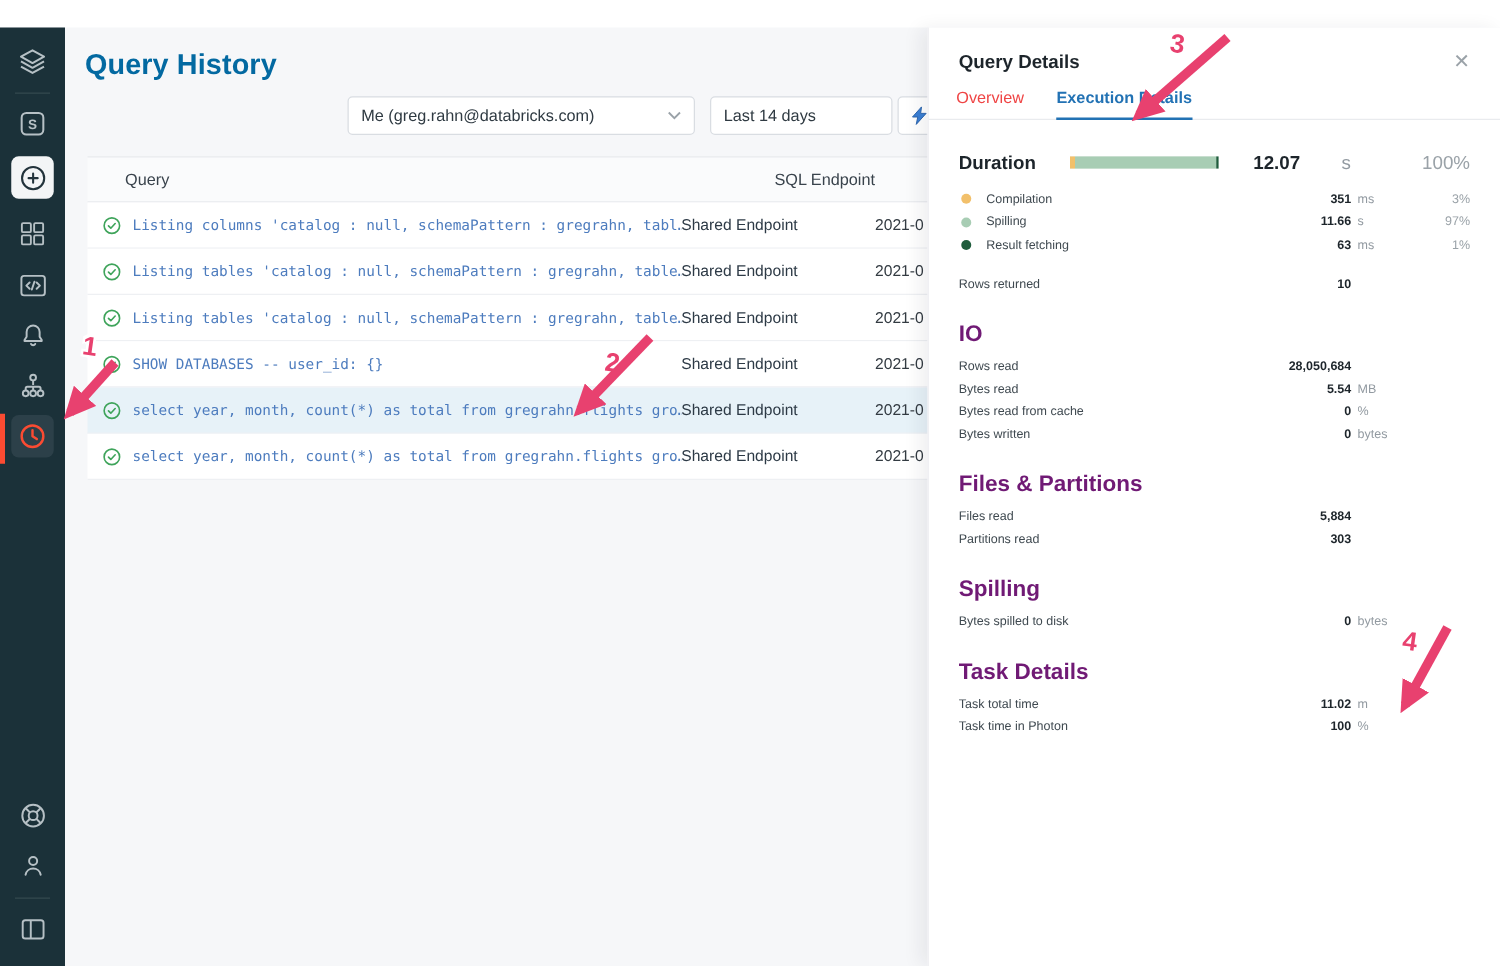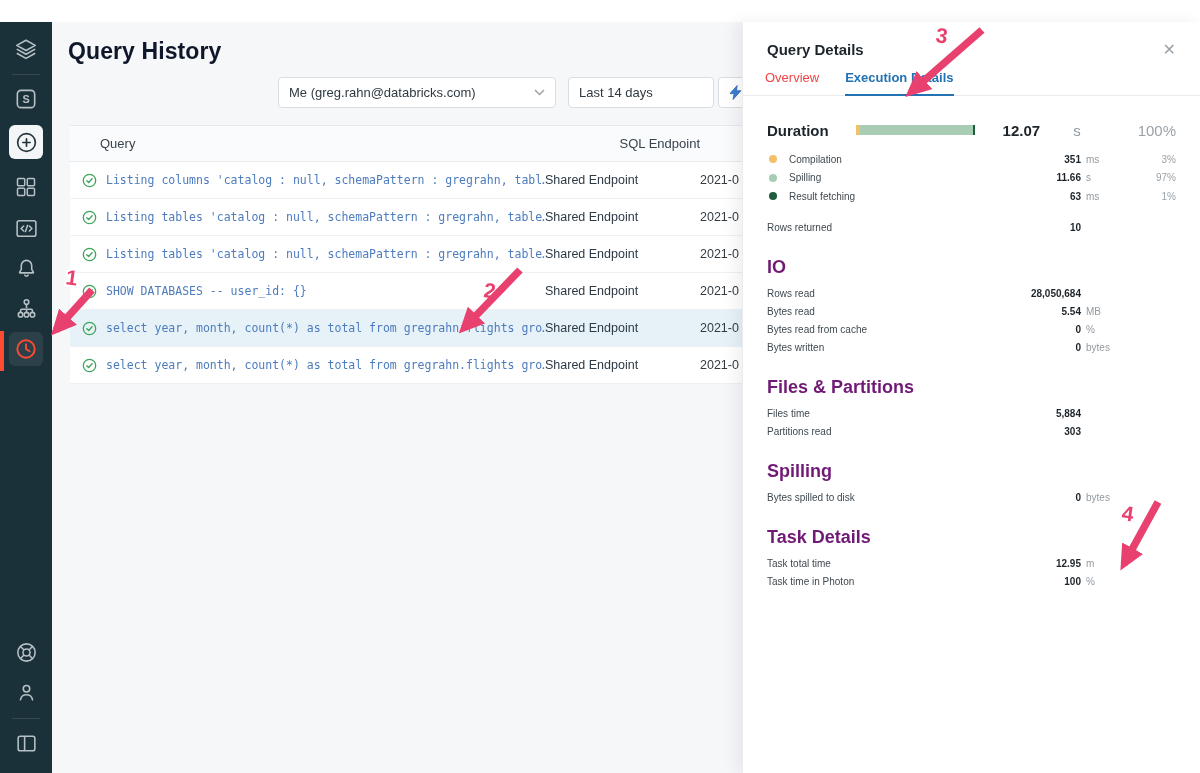--- a/index.html
+++ b/index.html
@@ -20,21 +20,21 @@
   .sb-divider { width:28px; height:1px; background:#35494f; flex:0 0 auto; }
   .sb-tile { width:34px; height:34px; border-radius:6px; display:flex; align-items:center;
     justify-content:center; cursor:pointer; flex:0 0 auto; }
   .sb-tile.active-create { background:#f3f5f6; color:#1b3139; }
   .sb-tile.selected-history { background:#2c4049; color:#fb4b32; position:relative; }
   .sb-left-indicator { position:absolute; left:0; top:309px; width:4px; height:40px; background:#fb4b32; }
   .sb-bottom { margin-top:auto; display:flex; flex-direction:column; align-items:center; padding-bottom:16px; }
 
   
   .main { position:absolute; left:52px; top:0; width:1148px; bottom:0; }
-  .page-title { position:absolute; left:16px; top:16px; font-size:23px; font-weight:700; color:#0f172a; letter-spacing:.1px; }
+  .page-title { position:absolute; left:16px; top:16px; font-size:23px; font-weight:700; color:#0369a1; letter-spacing:.1px; }
 
   .filter-box { position:absolute; top:55px; height:31px; background:#fff; border:1px solid #d9dde2;
     border-radius:4px; display:flex; align-items:center; font-size:13px; color:#2f3a42; cursor:pointer; }
   .fb-user { left:226px; width:278px; padding:0 10px; justify-content:space-between; }
   .fb-range { left:516px; width:146px; padding:0 10px; }
   .fb-bolt { left:666px; width:34px; justify-content:center; }
 
   
   .qtable { position:absolute; left:18px; top:103px; width:1062px; }
   .qt-header { height:37px; background:#fafbfc; border-top:1px solid #e7eaed; border-bottom:1px solid #e7eaed;
@@ -354,21 +354,21 @@
         </div>
         <div class="m-row">
           <span class="m-label">Bytes written</span>
           <span class="m-val">0</span>
           <span class="m-unit">bytes</span>
           <span class="m-pct"></span>
         </div>
 
         <div class="sec-title">Files &amp; Partitions</div>
         <div class="m-row">
-          <span class="m-label">Files time</span>
+          <span class="m-label">Files read</span>
           <span class="m-val">5,884</span>
           <span class="m-unit"></span>
           <span class="m-pct"></span>
         </div>
         <div class="m-row">
           <span class="m-label">Partitions read</span>
           <span class="m-val">303</span>
           <span class="m-unit"></span>
           <span class="m-pct"></span>
         </div>
@@ -377,21 +377,21 @@
         <div class="m-row">
           <span class="m-label">Bytes spilled to disk</span>
           <span class="m-val">0</span>
           <span class="m-unit">bytes</span>
           <span class="m-pct"></span>
         </div>
 
         <div class="sec-title">Task Details</div>
         <div class="m-row">
           <span class="m-label">Task total time</span>
-          <span class="m-val">12.95</span>
+          <span class="m-val">11.02</span>
           <span class="m-unit">m</span>
           <span class="m-pct"></span>
         </div>
         <div class="m-row">
           <span class="m-label">Task time in Photon</span>
           <span class="m-val">100</span>
           <span class="m-unit">%</span>
           <span class="m-pct"></span>
         </div>
       </div>

